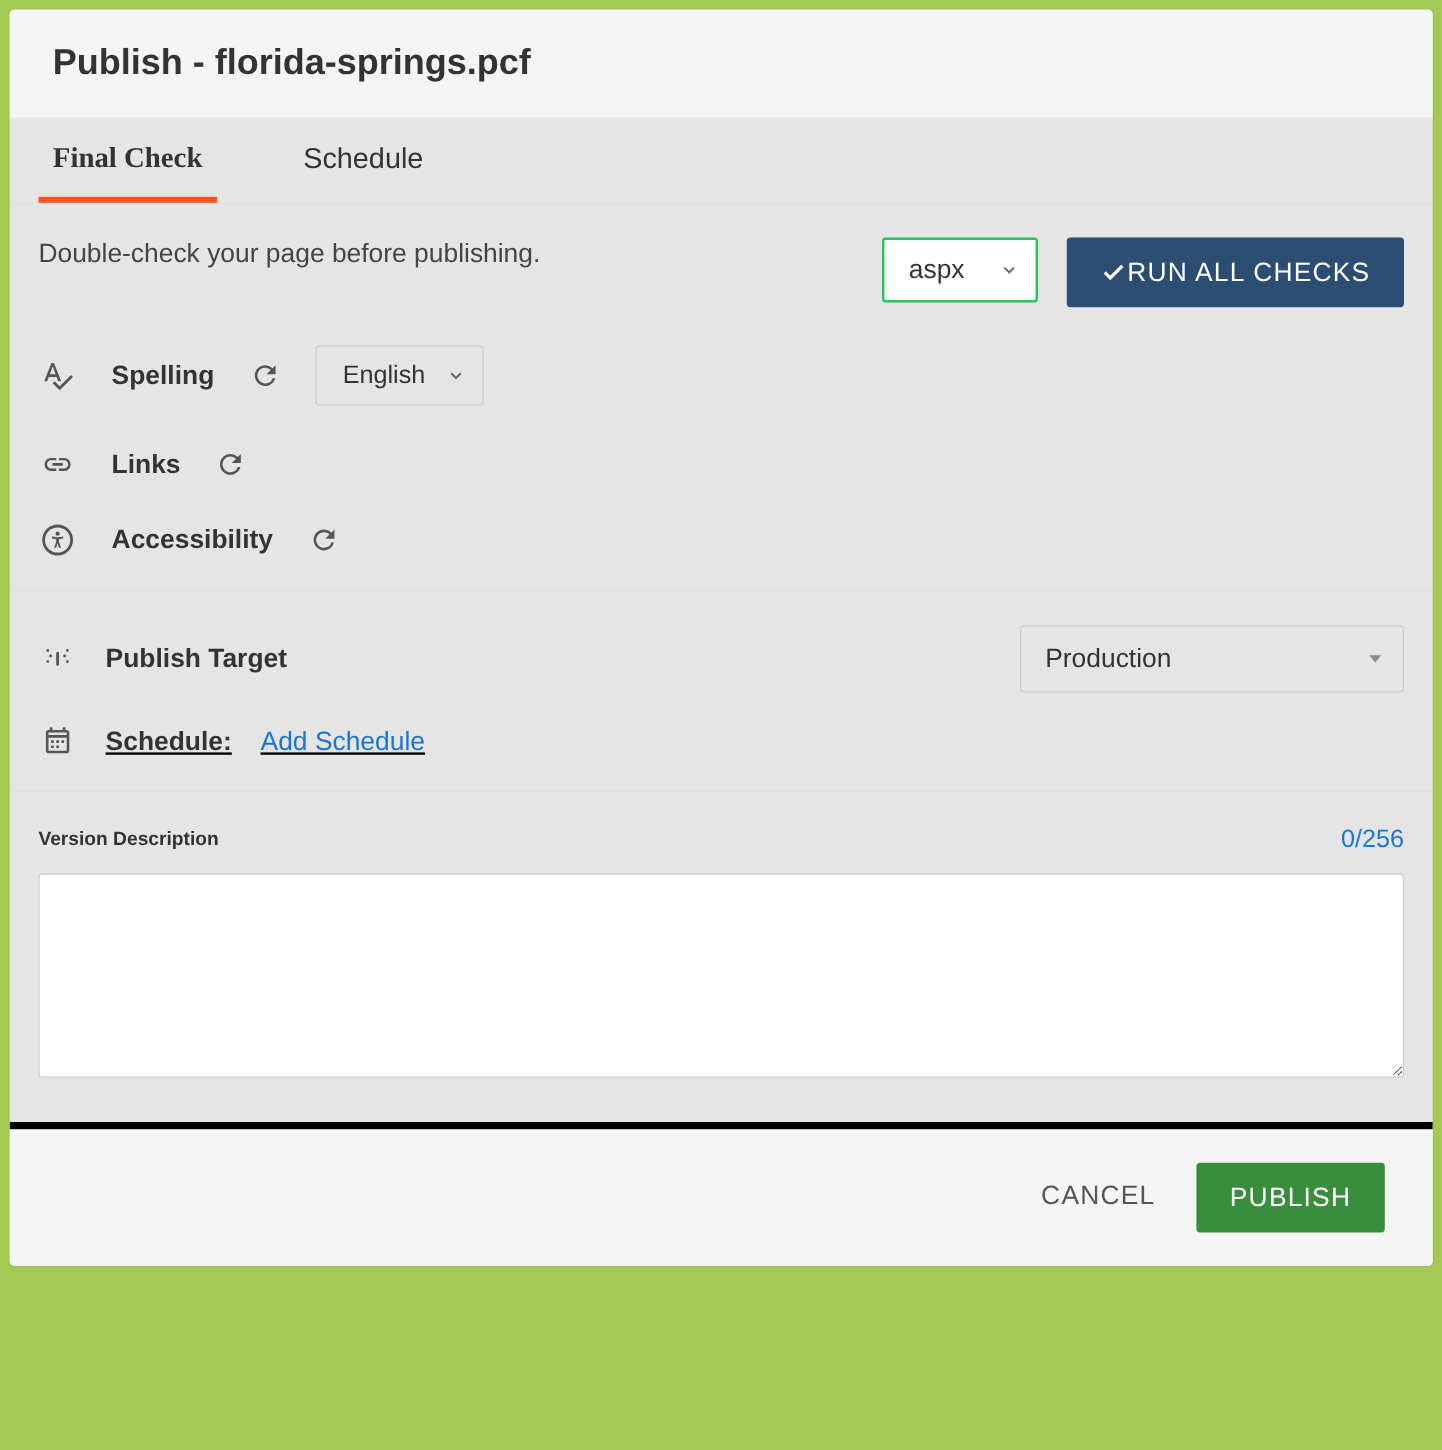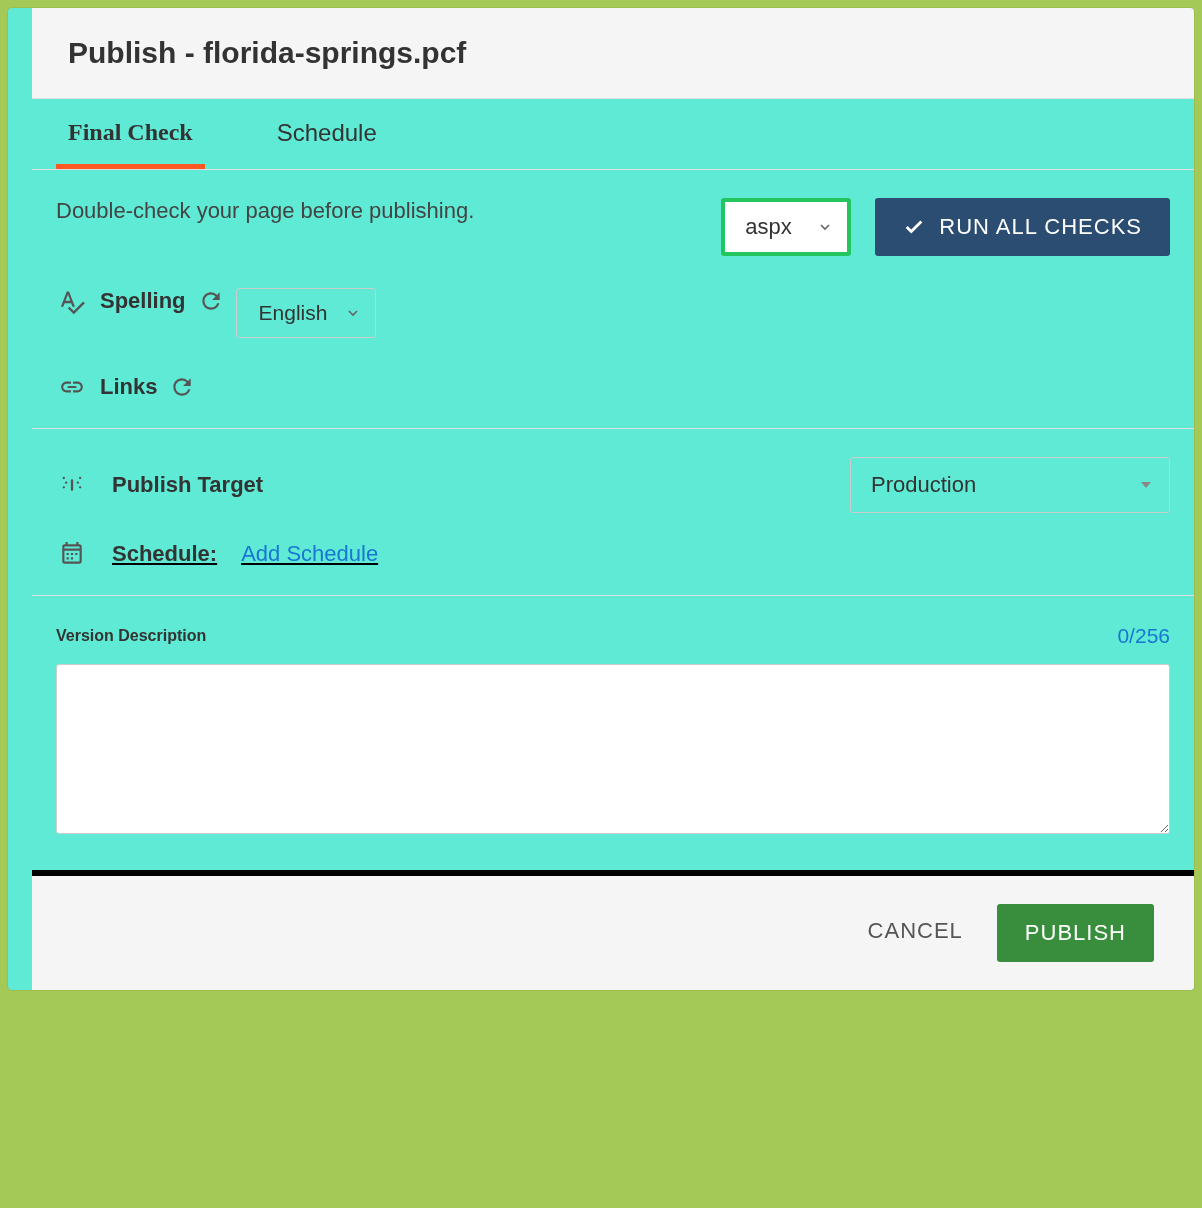--- a/index.html
+++ b/index.html
@@ -8,25 +8,24 @@
     padding: 0;
     font-family: -apple-system, BlinkMacSystemFont, "Segoe UI", Helvetica, Arial, sans-serif;
     background: #a5c956;
   }
   .outer {
     padding: 8px;
     background: #a5c956;
     min-height: 1208px;
   }
   .dialog {
-    background: #5eead4;
+    background: #e5e5e5;
     border-radius: 4px;
     overflow: hidden;
     box-shadow: 0 0 0 1px rgba(0,0,0,0.05);
-    padding-left: 24px;
   }
   .header {
     background: #f5f5f5;
     border-bottom: 1px solid #e0e0e0;
     padding: 28px 36px;
   }
   .header-title {
     font-size: 30px;
     font-weight: 700;
     color: #333;
@@ -66,46 +65,46 @@
     font-weight: 700;
     color: #333;
     margin: 0 0 6px 0;
   }
   .ready-sub {
     font-size: 22px;
     color: #444;
     margin: 0;
   }
   .select-box {
-    border: 4px solid #22c55e;
+    border: 2px solid #22c55e;
     border-radius: 3px;
     padding: 12px 40px 12px 20px;
     font-size: 22px;
     color: #333;
     background: #fff;
     position: relative;
     min-width: 130px;
     cursor: pointer;
   }
   .run-all {
     background: #2c4d72;
     color: #fff;
     font-size: 22px;
     padding: 16px 28px;
     border: none;
     border-radius: 3px;
     letter-spacing: 1px;
     cursor: pointer;
     display: flex;
     align-items: center;
-    gap: 14px;
   }
   .check-row {
     display: flex;
-    gap: 12px;
+    align-items: center;
+    gap: 29px;
     margin-bottom: 36px;
   }
   .check-row:last-child { margin-bottom: 0; }
   .icon-slot {
     width: 32px;
     display: flex;
     justify-content: center;
     color: #555;
   }
   .check-label {
@@ -297,20 +296,35 @@
             </svg>
         </span>
         <span class="check-label">Links</span>
         <span class="refresh-icon">
           <svg width="26" height="26" viewBox="0 0 24 24" fill="#555">
               <path d="M17.65 6.35A7.958 7.958 0 0012 4c-4.42 0-7.99 3.58-7.99 8s3.57 8 7.99 8c3.73 0 6.84-2.55 7.73-6h-2.08A5.99 5.99 0 0112 18c-3.31 0-6-2.69-6-6s2.69-6 6-6c1.66 0 3.14.69 4.22 1.78L13 11h7V4l-2.35 2.35z"></path>
             </svg>
         </span>
       </div>
 
+      <div class="check-row" style="margin-bottom:0;">
+        <span class="icon-slot">
+          <svg width="28" height="28" viewBox="0 0 24 24" fill="#555">
+              <circle cx="12" cy="12" r="10" fill="none" stroke="#555" stroke-width="2"></circle>
+              <circle cx="12" cy="7.5" r="1.5"></circle>
+              <path d="M12 10c-2 0-4-.5-4-.5v1.5s2 .5 3 .5v2l-1.5 4h1.5l1-3 1 3h1.5l-1.5-4v-2c1 0 3-.5 3-.5V9.5s-2 .5-4 .5z"></path>
+            </svg>
+        </span>
+        <span class="check-label">Accessibility</span>
+        <span class="refresh-icon">
+          <svg width="26" height="26" viewBox="0 0 24 24" fill="#555">
+              <path d="M17.65 6.35A7.958 7.958 0 0012 4c-4.42 0-7.99 3.58-7.99 8s3.57 8 7.99 8c3.73 0 6.84-2.55 7.73-6h-2.08A5.99 5.99 0 0112 18c-3.31 0-6-2.69-6-6s2.69-6 6-6c1.66 0 3.14.69 4.22 1.78L13 11h7V4l-2.35 2.35z"></path>
+            </svg>
+        </span>
+      </div>
     </div>
 
     <div class="section">
       <div class="setting-row">
         <span class="icon-slot">
           <svg width="28" height="28" viewBox="0 0 24 24" fill="#555">
               <path d="M7 9c-.55 0-1 .45-1 1s.45 1 1 1 1-.45 1-1-.45-1-1-1zm5-2c-.55 0-1 .45-1 1v8c0 .55.45 1 1 1s1-.45 1-1V8c0-.55-.45-1-1-1zm5 2c-.55 0-1 .45-1 1s.45 1 1 1 1-.45 1-1-.45-1-1-1zM4 6c0 .55.45 1 1 1s1-.45 1-1-.45-1-1-1-1 .45-1 1zm16 0c0-.55-.45-1-1-1s-1 .45-1 1 .45 1 1 1 1-.45 1-1zM4 14c0 .55.45 1 1 1s1-.45 1-1-.45-1-1-1-1 .45-1 1zm16 0c0-.55-.45-1-1-1s-1 .45-1 1 .45 1 1 1 1-.45 1-1z"></path>
             </svg>
         </span>
         <span class="setting-label">Publish Target</span>

